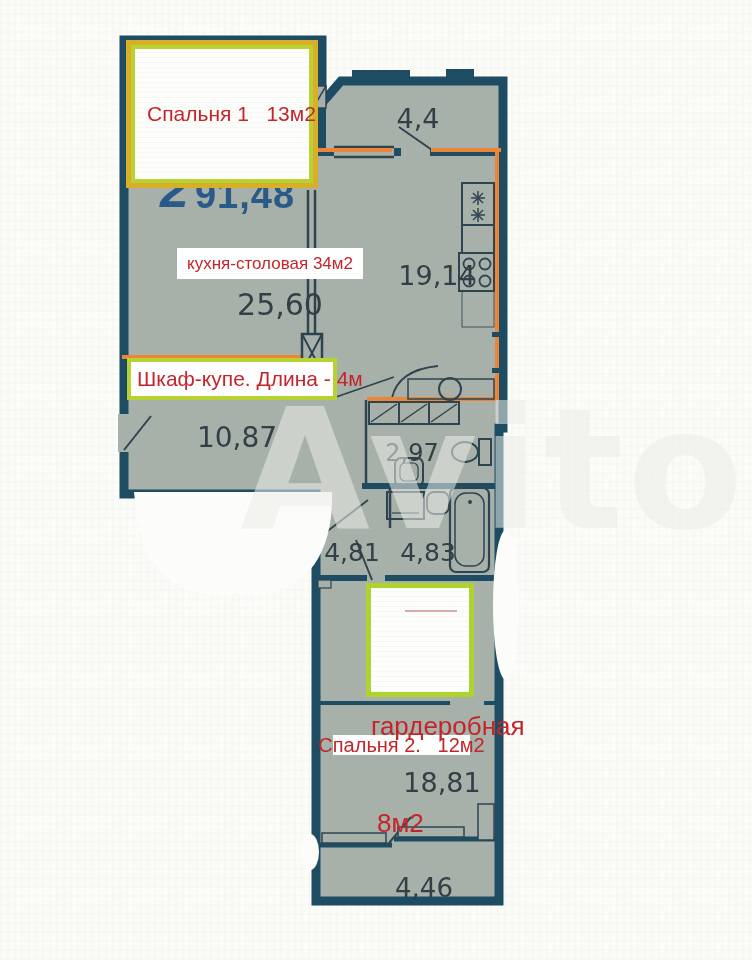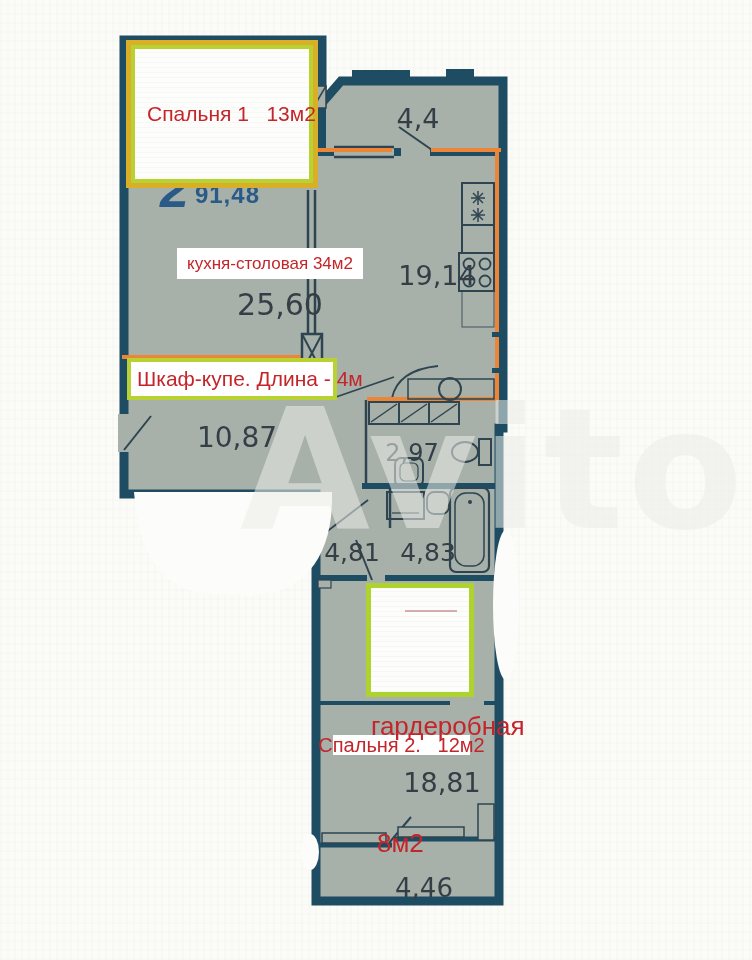--- a/index.html
+++ b/index.html
@@ -28,42 +28,42 @@
     border:5px solid #d9af28;
     box-shadow:inset 0 0 0 4px #b9d233;
     background-image:repeating-linear-gradient(0deg, rgba(150,150,140,0.06) 0 1px, transparent 1px 5px);
     font-size:21px;padding-left:16px;
   }
   .logo-row{
     left:160px;top:166px;z-index:3;color:#2a5a88;
     font-weight:bold;display:flex;align-items:flex-end;
   }
   .logo-digit{font-size:52px;line-height:46px;font-style:italic;}
-  .logo-area{font-size:24px;line-height:34px;margin-left:6px;letter-spacing:1px;}
+  .logo-area{font-size:38px;line-height:34px;margin-left:6px;letter-spacing:1px;}
   .box-kitchen{
     left:177px;top:248px;width:186px;height:31px;z-index:3;
     font-size:17px;justify-content:center;
   }
   .box-wardrobe{
     left:127px;top:358px;width:210px;height:42px;z-index:4;
     border:4px solid #b9d233;font-size:21px;padding-left:6px;
   }
   .box-closet{
     left:366px;top:583px;width:108px;height:114px;z-index:4;
     border:5px solid #aed32f;
     background:#fdfdfb;
     background-image:repeating-linear-gradient(0deg, rgba(150,150,140,0.07) 0 1px, transparent 1px 5px);
     color:#c4252b;font-size:26px;
     display:block;padding-top:30px;white-space:pre;
   }
   .closet-strike{
     position:absolute;left:34px;top:22px;width:52px;height:2px;
     background:rgba(170,80,80,0.45);
   }
-  .closet-l2{margin-top:24px;margin-left:6px;}
+  .closet-l2{margin-top:4px;margin-left:6px;}
   .box-bedroom2{
     left:333px;top:735px;width:137px;height:20px;z-index:3;
     font-size:20px;justify-content:center;
   }
 </style>
 </head>
 <body>
 
 <div class="page">
 

